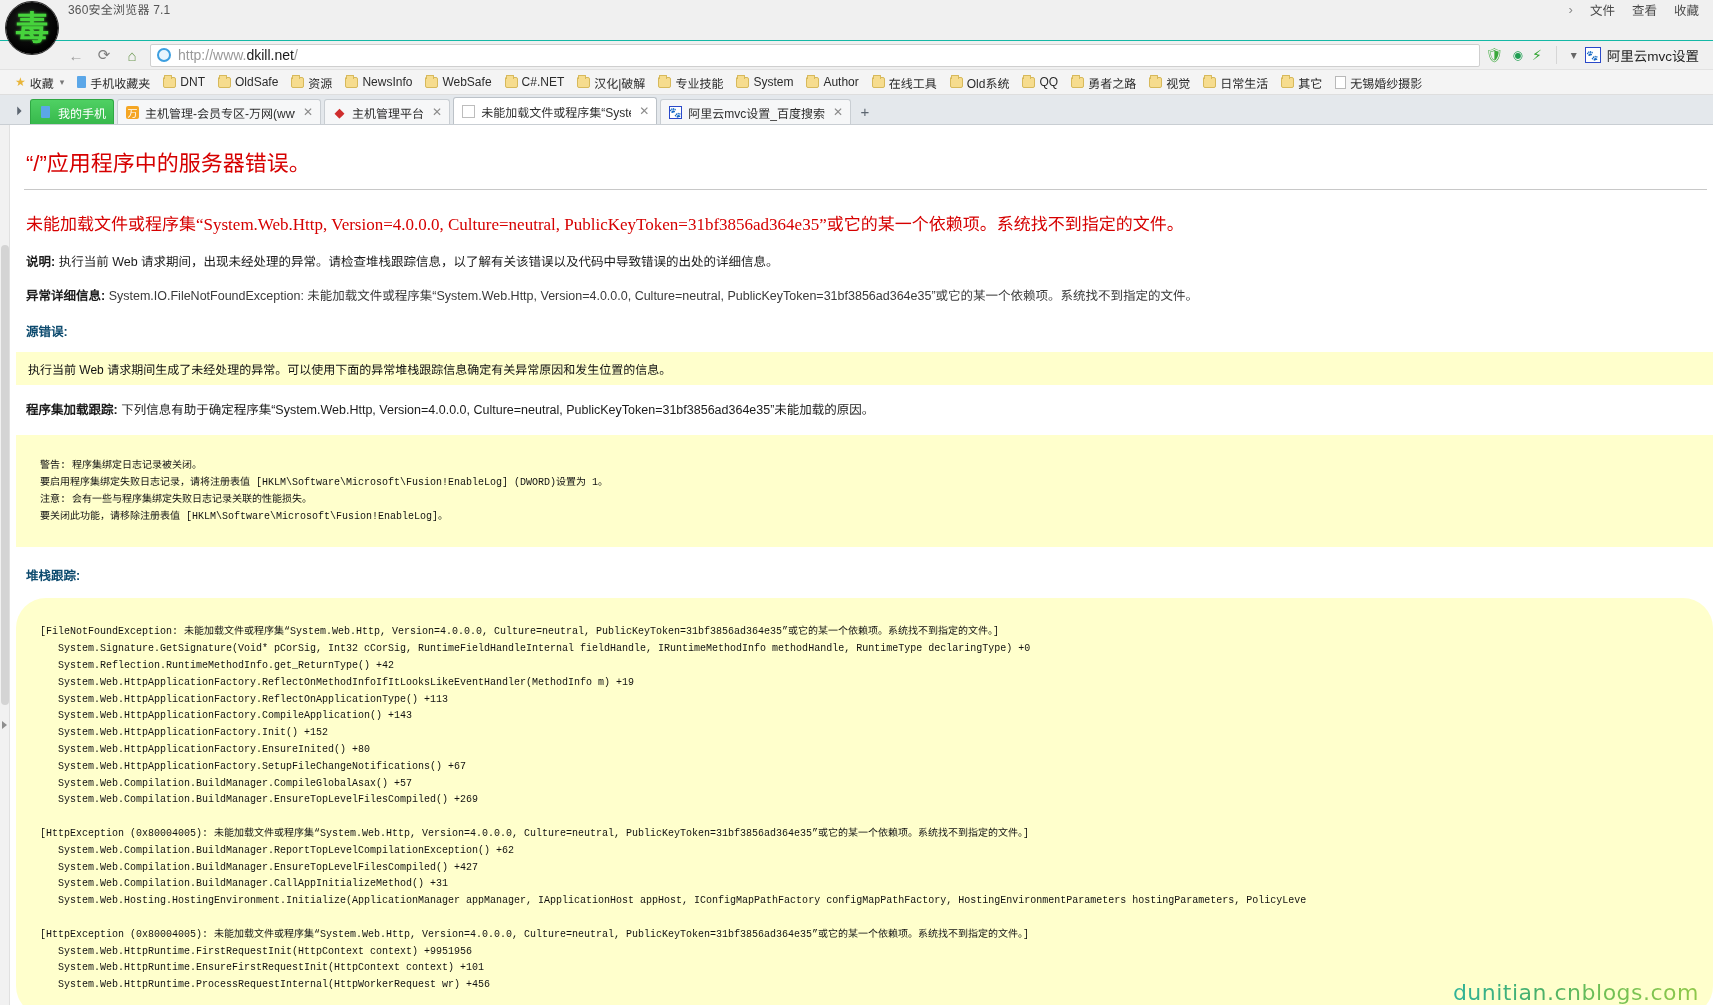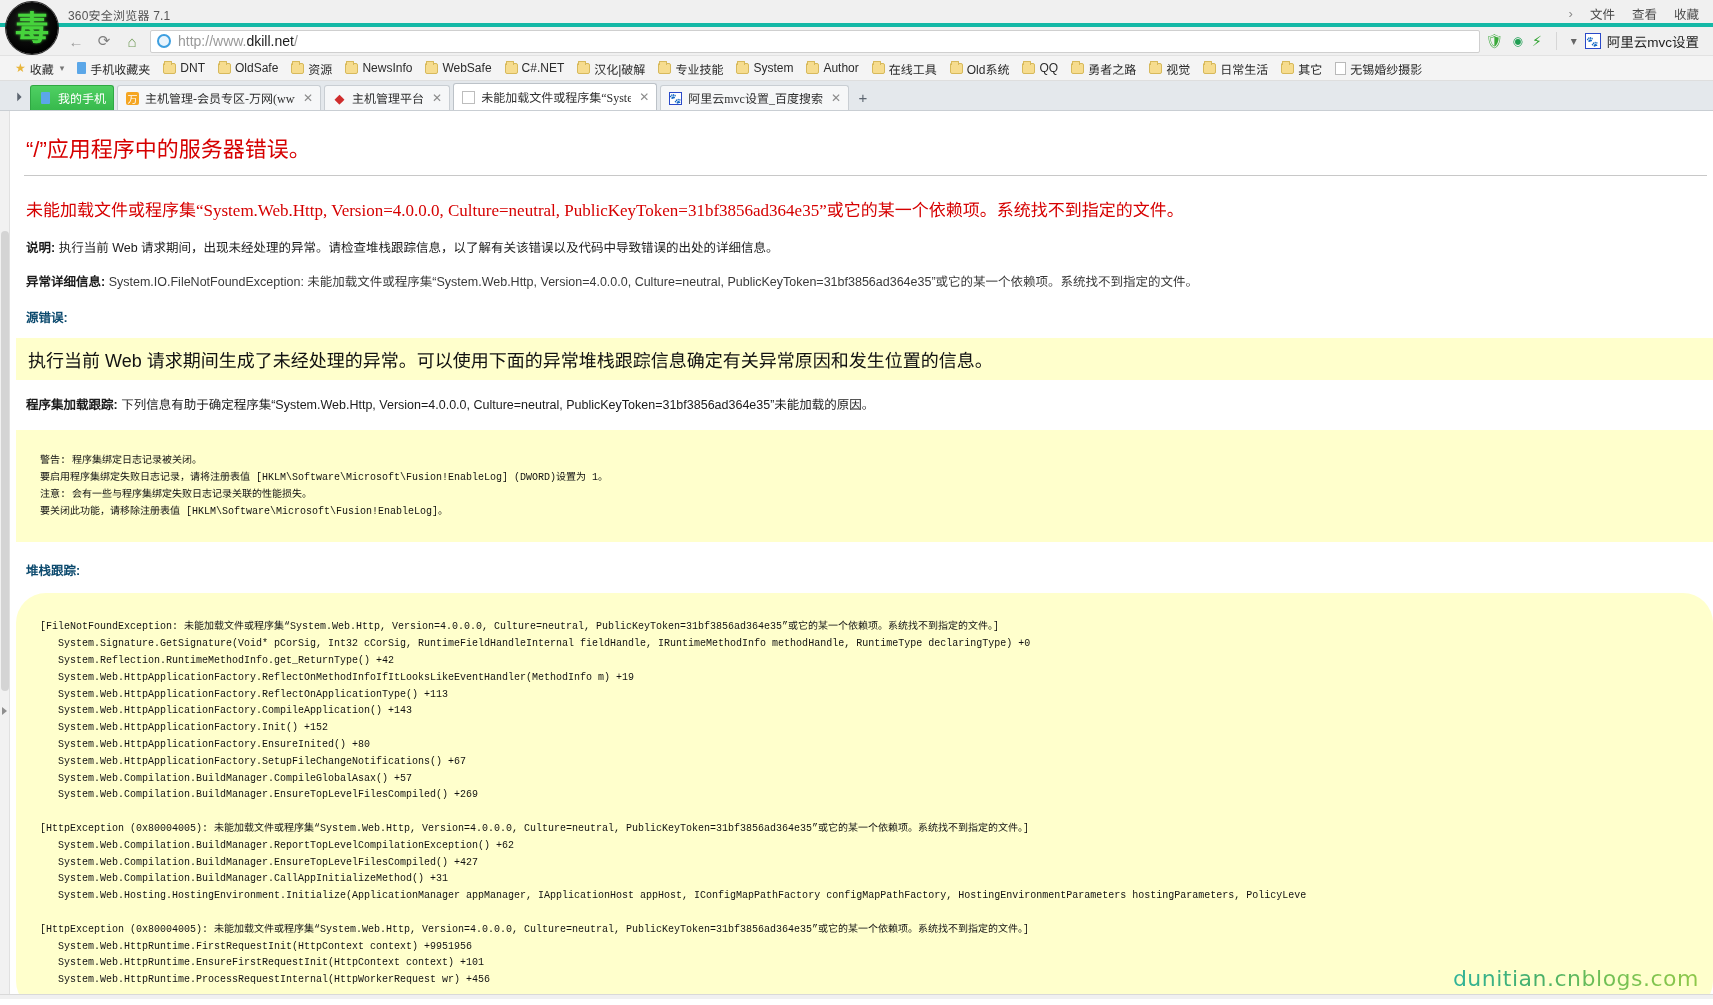--- a/index.html
+++ b/index.html
@@ -9,26 +9,26 @@
     width: 1713px; height: 1005px;
     overflow: hidden;
     font-family: "Liberation Sans", "DejaVu Sans", sans-serif;
     background: #ffffff;
   }
 
   
   #browser { width: 1713px; height: 1005px; position: relative; }
 
   .titlebar {
-    height: 27px;
+    height: 41px;
     background: #f0f0f0;
     display: flex;
-    align-items: flex-end;
+    align-items: flex-start;
     position: relative;
-    border-bottom: 4px solid #14b8a6;
+    border-bottom: 1px solid #14b8a6;
   }
   .app-title {
     margin-left: 68px;
     font-size: 12px;
     color: #555;
     letter-spacing: .2px;
   }
   .title-right {
     margin-left: auto;
     display: flex;
@@ -206,21 +206,20 @@
   .tab.active {
     background: #ffffff;
     border-color: #bcc2c8;
     height: 27px;
   }
   .tab-label {
     white-space: nowrap;
     overflow: hidden;
     text-overflow: clip;
     max-width: 150px;
-    font-family: Liberation Serif, serif;
   }
   .tab-close { color:#8b8b8b; font-size: 12px; margin-left: 2px; }
   .tab-fav { width:13px; height:13px; flex:none; display:flex; align-items:center; justify-content:center; font-size:10px;}
   .fav-orange { background:#f5a623; color:#fff; border-radius:2px; }
   .fav-red    { color:#cf2d2d; font-size: 13px; }
   .fav-page   { background:#fff; border:1px solid #bdbdbd; }
   .fav-baidu  { background:#fff; border:1px solid #2a49c9; color:#2a49c9; }
   .tab-new {
     width: 22px; height: 22px;
     display:flex; align-items:center; justify-content:center;
@@ -293,21 +292,21 @@
     color: #0c4a6e;
     margin: 0 0 12px 10px;
     font-family: "Liberation Sans", sans-serif;
   }
 
   .yellow-box {
     background: #ffffcc;
     border: none;
     margin: 0 0 16px 0;
     padding: 8px 0 8px 12px;
-    font-size: 18px;
+    font-size: 12px;
     color: #111;
     font-family: "Liberation Sans", sans-serif;
     white-space: nowrap;
   }
 
   .code-box {
     background: #ffffcc;
     margin: 0;
     padding: 22px 0 22px 24px;
     font-family: "Liberation Mono", "DejaVu Sans Mono", monospace;

